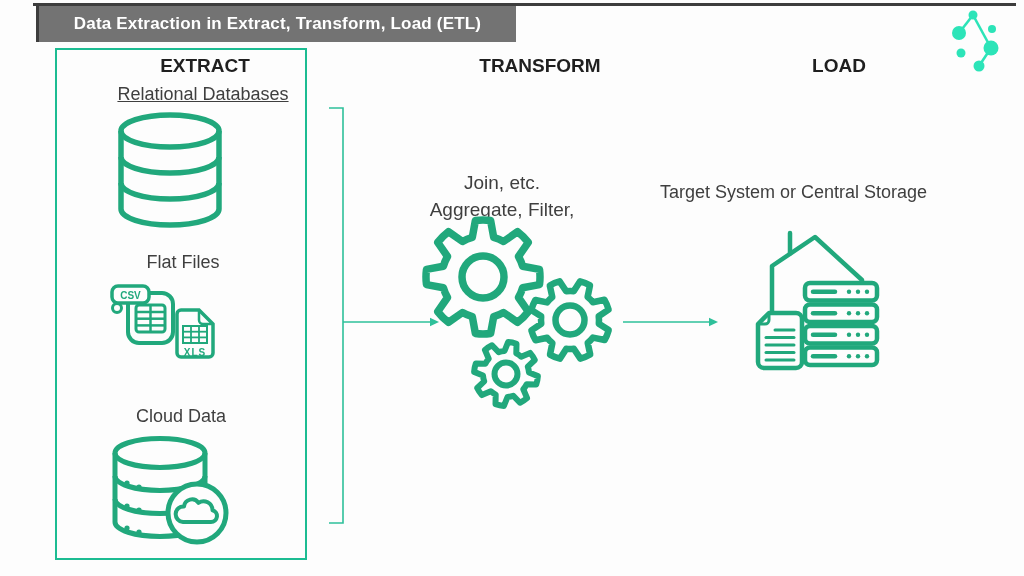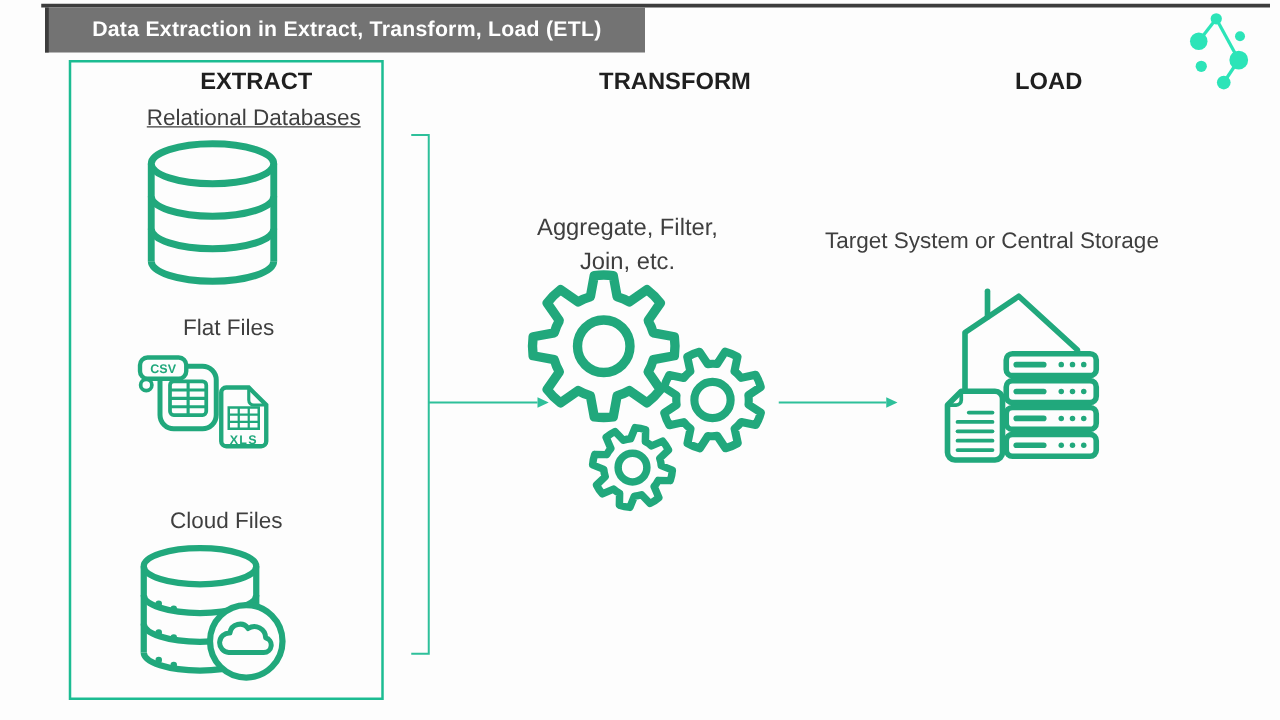--- a/index.html
+++ b/index.html
@@ -123,21 +123,21 @@
     <path d="M93 30 v10 a4 4 0 0 0 4 4 h10" fill="none" stroke="#21a87c" stroke-width="2.5"></path>
     <rect x="77" y="46" width="24" height="17" fill="none" stroke="#21a87c" stroke-width="2"></rect>
     <line x1="85" y1="46" x2="85" y2="63" stroke="#21a87c" stroke-width="1.8"></line>
     <line x1="93" y1="46" x2="93" y2="63" stroke="#21a87c" stroke-width="1.8"></line>
     <line x1="77" y1="51.7" x2="101" y2="51.7" stroke="#21a87c" stroke-width="1.8"></line>
     <line x1="77" y1="57.4" x2="101" y2="57.4" stroke="#21a87c" stroke-width="1.8"></line>
     <text x="89" y="75.5" text-anchor="middle" font-size="10" font-weight="bold" letter-spacing="1" fill="#21a87c">XLS</text>
   </g>
 </svg>
 
-<div id="lbl-cloud" class="abs item-label">Cloud Files</div>
+<div id="lbl-cloud" class="abs item-label">Cloud Data</div>
 
 <svg id="clouddb-svg" class="abs" width="124" height="112" viewBox="0 0 124 112">
   <g stroke="#21a87c" stroke-width="5" fill="none">
     <ellipse cx="48" cy="17" rx="45" ry="14.5"></ellipse>
     <line x1="3" y1="17" x2="3" y2="86"></line>
     <line x1="93" y1="17" x2="93" y2="86"></line>
     <path d="M3 40 A45 14.5 0 0 0 93 40"></path>
     <path d="M3 63 A45 14.5 0 0 0 93 63"></path>
     <path d="M3 86 A45 14.5 0 0 0 93 86"></path>
   </g>
@@ -148,22 +148,22 @@
       <circle cx="27" cy="74" r="2.6"></circle>
     <circle cx="15" cy="92" r="2.6"></circle>
       <circle cx="27" cy="96" r="2.6"></circle>
   </g>
   <circle cx="85" cy="77" r="29" fill="#fdfdfd" stroke="#21a87c" stroke-width="5"></circle>
   <path d="M71 86 h28 a6 6 0 0 0 1.5 -11.8 a9 9 0 0 0 -14 -7.4 a8 8 0 0 0 -14.5 3.6 a7.5 7.5 0 0 0 -1 15.6 z" fill="#fdfdfd" stroke="#21a87c" stroke-width="4" stroke-linejoin="round"></path>
 </svg>
 
 <div id="hdr-transform" class="abs col-header">TRANSFORM</div>
 <div id="transform-caption" class="abs">
+  <div>Join, etc.</div>
   <div>Aggregate, Filter,</div>
-  <div>Join, etc.</div>
 </div>
 
 <svg id="gears-svg" class="abs" width="210" height="205" viewBox="0 0 210 205">
   <path fill="#fdfdfd" stroke="#21a87c" stroke-width="7.5" stroke-linejoin="round" d="M 107.6 75.7 A 41 41 0 0 1 103.5 85.5 L 113.3 99.6 A 57 57 0 0 1 102.6 110.3 L 88.5 100.5 A 41 41 0 0 1 78.7 104.6 L 75.6 121.5 A 57 57 0 0 1 60.4 121.5 L 57.3 104.6 A 41 41 0 0 1 47.5 100.5 L 33.4 110.3 A 57 57 0 0 1 22.7 99.6 L 32.5 85.5 A 41 41 0 0 1 28.4 75.7 L 11.5 72.6 A 57 57 0 0 1 11.5 57.4 L 28.4 54.3 A 41 41 0 0 1 32.5 44.5 L 22.7 30.4 A 57 57 0 0 1 33.4 19.7 L 47.5 29.5 A 41 41 0 0 1 57.3 25.4 L 60.4 8.5 A 57 57 0 0 1 75.6 8.5 L 78.7 25.4 A 41 41 0 0 1 88.5 29.5 L 102.6 19.7 A 57 57 0 0 1 113.3 30.4 L 103.5 44.5 A 41 41 0 0 1 107.6 54.3 L 124.5 57.4 A 57 57 0 0 1 124.5 72.6 L 107.6 75.7 Z"></path>
   <circle cx="68" cy="65" r="21" fill="none" stroke="#21a87c" stroke-width="7.5"></circle>
   <path fill="#fdfdfd" stroke="#21a87c" stroke-width="6.5" stroke-linejoin="round" d="M 178.0 125.6 A 29 29 0 0 1 172.7 130.9 L 175.2 142.5 A 40 40 0 0 1 165.4 146.6 L 158.8 136.7 A 29 29 0 0 1 151.3 136.8 L 144.9 146.7 A 40 40 0 0 1 135.0 142.6 L 137.4 131.0 A 29 29 0 0 1 132.1 125.7 L 120.5 128.2 A 40 40 0 0 1 116.4 118.4 L 126.3 111.8 A 29 29 0 0 1 126.2 104.3 L 116.3 97.9 A 40 40 0 0 1 120.4 88.0 L 132.0 90.4 A 29 29 0 0 1 137.3 85.1 L 134.8 73.5 A 40 40 0 0 1 144.6 69.4 L 151.2 79.3 A 29 29 0 0 1 158.7 79.2 L 165.1 69.3 A 40 40 0 0 1 175.0 73.4 L 172.6 85.0 A 29 29 0 0 1 177.9 90.3 L 189.5 87.8 A 40 40 0 0 1 193.6 97.6 L 183.7 104.2 A 29 29 0 0 1 183.8 111.7 L 193.7 118.1 A 40 40 0 0 1 189.6 128.0 L 178.0 125.6 Z"></path>
   <circle cx="155" cy="108" r="14.5" fill="none" stroke="#21a87c" stroke-width="6.5"></circle>
   <path fill="#fdfdfd" stroke="#21a87c" stroke-width="6" stroke-linejoin="round" d="M 111.6 172.3 A 23 23 0 0 1 108.3 177.2 L 112.1 186.1 A 32 32 0 0 1 105.0 190.8 L 98.3 183.8 A 23 23 0 0 1 92.5 185.0 L 88.9 193.9 A 32 32 0 0 1 80.5 192.2 L 80.7 182.6 A 23 23 0 0 1 75.8 179.3 L 66.9 183.1 A 32 32 0 0 1 62.2 176.0 L 69.2 169.3 A 23 23 0 0 1 68.0 163.5 L 59.1 159.9 A 32 32 0 0 1 60.8 151.5 L 70.4 151.7 A 23 23 0 0 1 73.7 146.8 L 69.9 137.9 A 32 32 0 0 1 77.0 133.2 L 83.7 140.2 A 23 23 0 0 1 89.5 139.0 L 93.1 130.1 A 32 32 0 0 1 101.5 131.8 L 101.3 141.4 A 23 23 0 0 1 106.2 144.7 L 115.1 140.9 A 32 32 0 0 1 119.8 148.0 L 112.8 154.7 A 23 23 0 0 1 114.0 160.5 L 122.9 164.1 A 32 32 0 0 1 121.2 172.5 L 111.6 172.3 Z"></path>
   <circle cx="91" cy="162" r="11.5" fill="none" stroke="#21a87c" stroke-width="6"></circle>
 </svg>

